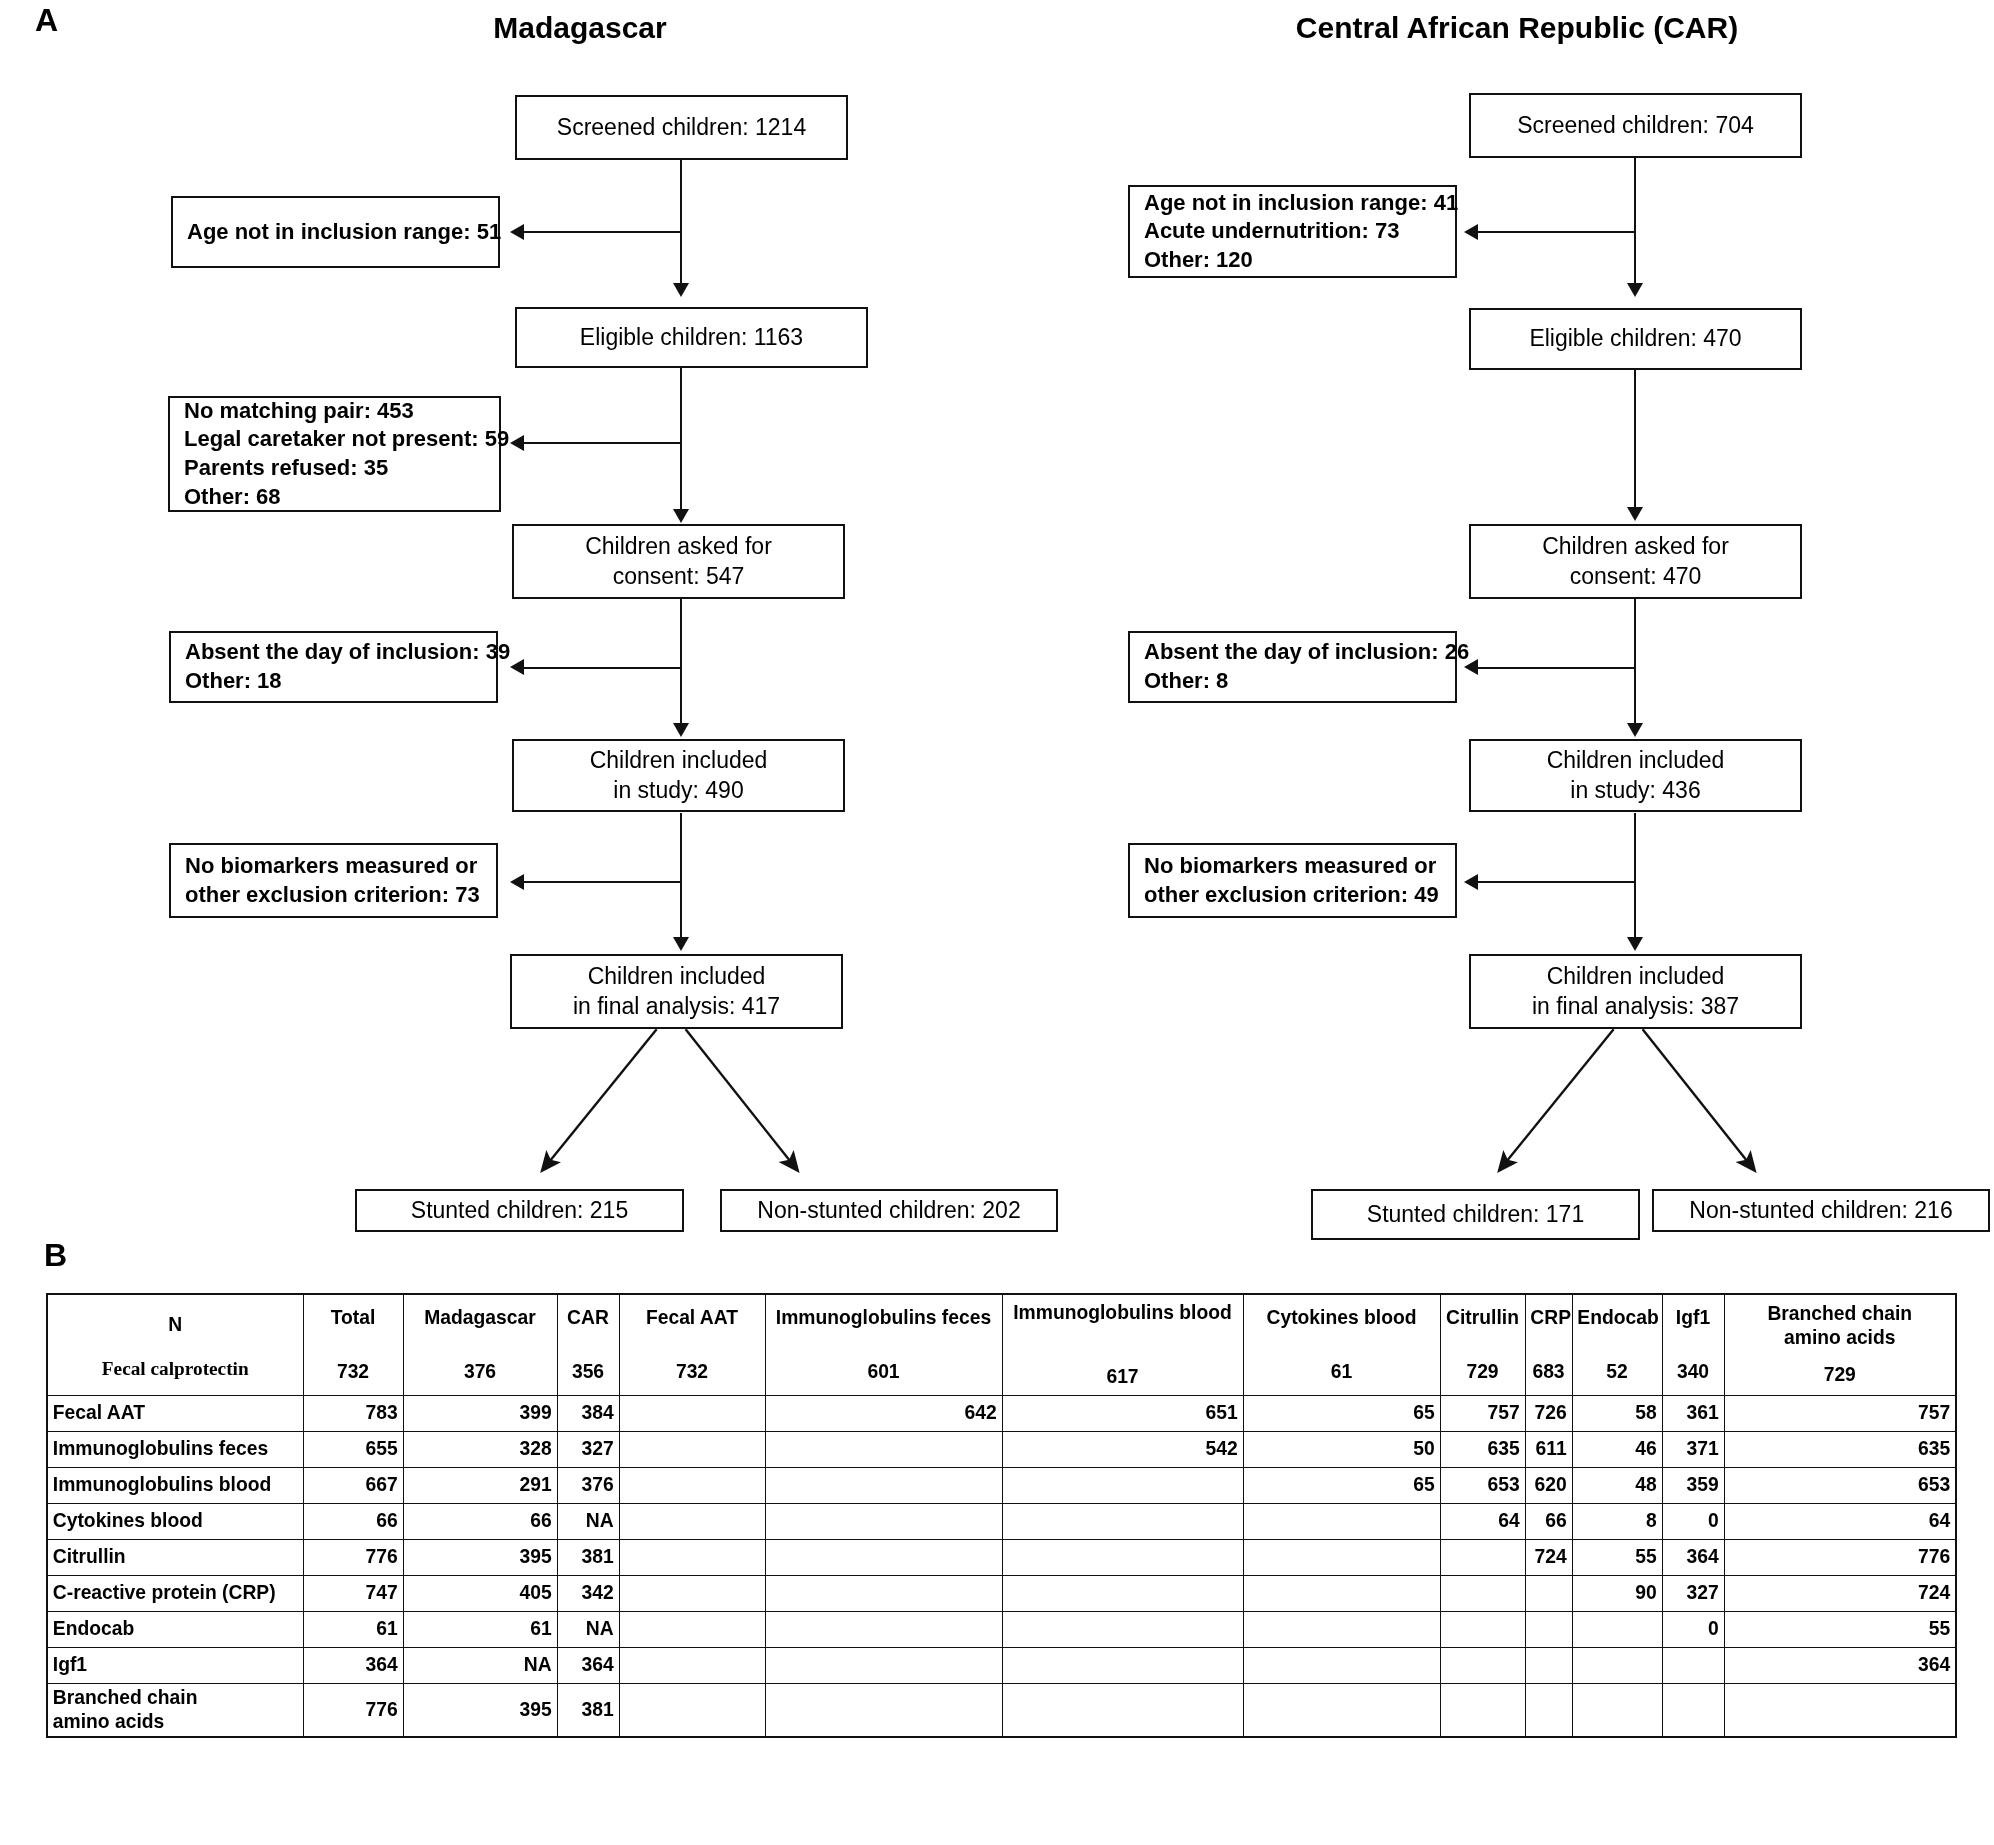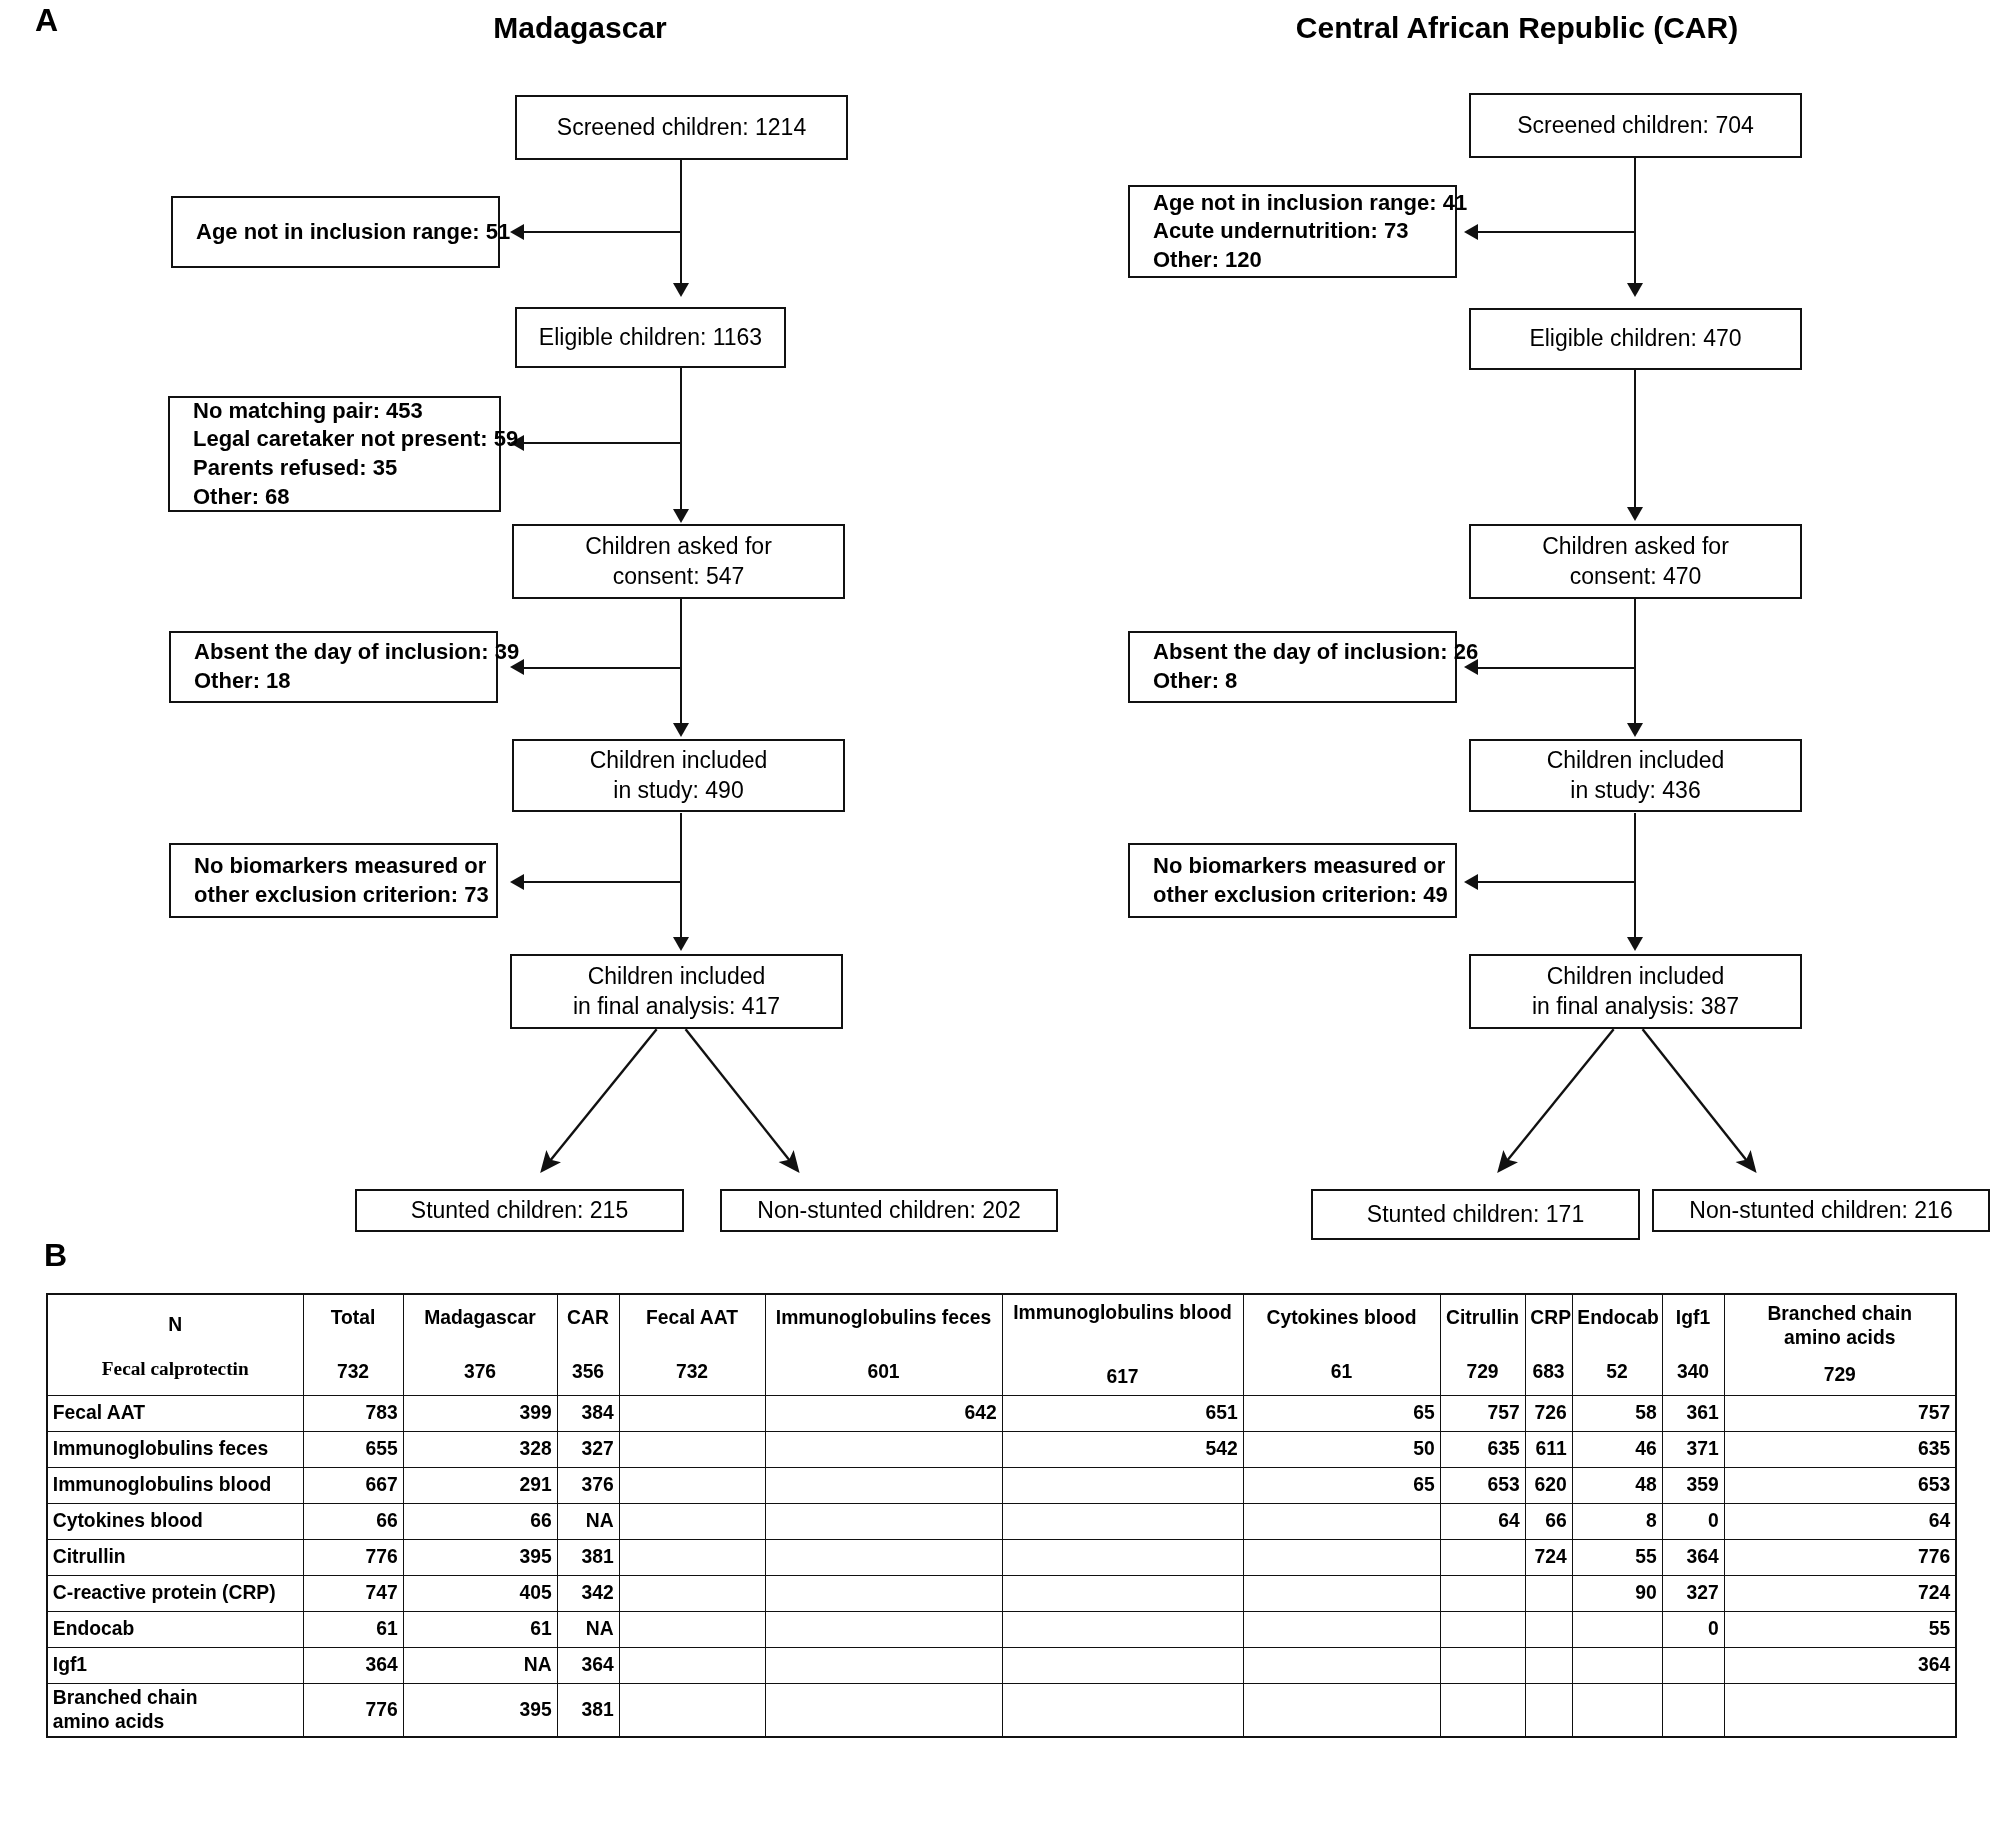--- a/index.html
+++ b/index.html
@@ -6,21 +6,21 @@
   body{width:1995px;height:1845px;position:relative;
        font-family:"Liberation Sans", sans-serif;color:#000;}
 
   .panel-letter{position:absolute;font-weight:bold;font-size:32px;line-height:1;}
   .col-title{position:absolute;font-weight:bold;font-size:30px;text-align:center;white-space:nowrap;}
 
   
   .fbox{position:absolute;border:2.4px solid #111;background:#fff;box-sizing:border-box;
         display:flex;flex-direction:column;justify-content:center;}
   .fbox.center{align-items:center;text-align:center;}
-  .fbox.left{align-items:flex-start;text-align:left;padding-left:23px;}
+  .fbox.left{align-items:flex-start;text-align:left;padding-left:14px;}
   .fbox .ln{font-size:23px;line-height:1.30;white-space:nowrap;}
   .fbox.left .ln{font-weight:bold;font-size:22px;}
 
   
   .vline{position:absolute;width:2.4px;background:#111;}
   .hline{position:absolute;height:2.4px;background:#111;}
   .arr-down{position:absolute;width:0;height:0;border-left:8.2px solid transparent;
             border-right:8.2px solid transparent;border-top:14.5px solid #111;}
   .arr-left{position:absolute;width:0;height:0;border-top:8.2px solid transparent;
             border-bottom:8.2px solid transparent;border-right:14.5px solid #111;}
@@ -58,21 +58,21 @@
 <div class="vline" style="left:680px;top:160px;height:127px;"></div>
 <div class="arr-down" style="left:673px;top:283px;"></div>
 
 <div class="hline" style="left:524px;top:231px;width:157px;"></div>
 <div class="arr-left" style="left:510px;top:224px;"></div>
 
 <div class="fbox left" style="left:171px;top:196px;width:329px;height:72px;">
   <span class="ln">Age not in inclusion range: 51</span>
 </div>
 
-<div class="fbox center" style="left:515px;top:307px;width:271px;height:61px;">
+<div class="fbox center" style="left:515px;top:307px;width:353px;height:61px;">
   <span class="ln">Eligible children: 1163</span>
 </div>
 
 <div class="vline" style="left:680px;top:368px;height:145px;"></div>
 <div class="arr-down" style="left:673px;top:509px;"></div>
 
 <div class="hline" style="left:524px;top:442px;width:157px;"></div>
 <div class="arr-left" style="left:510px;top:435px;"></div>
 
 <div class="fbox left" style="left:168px;top:396px;width:333px;height:116px;">

